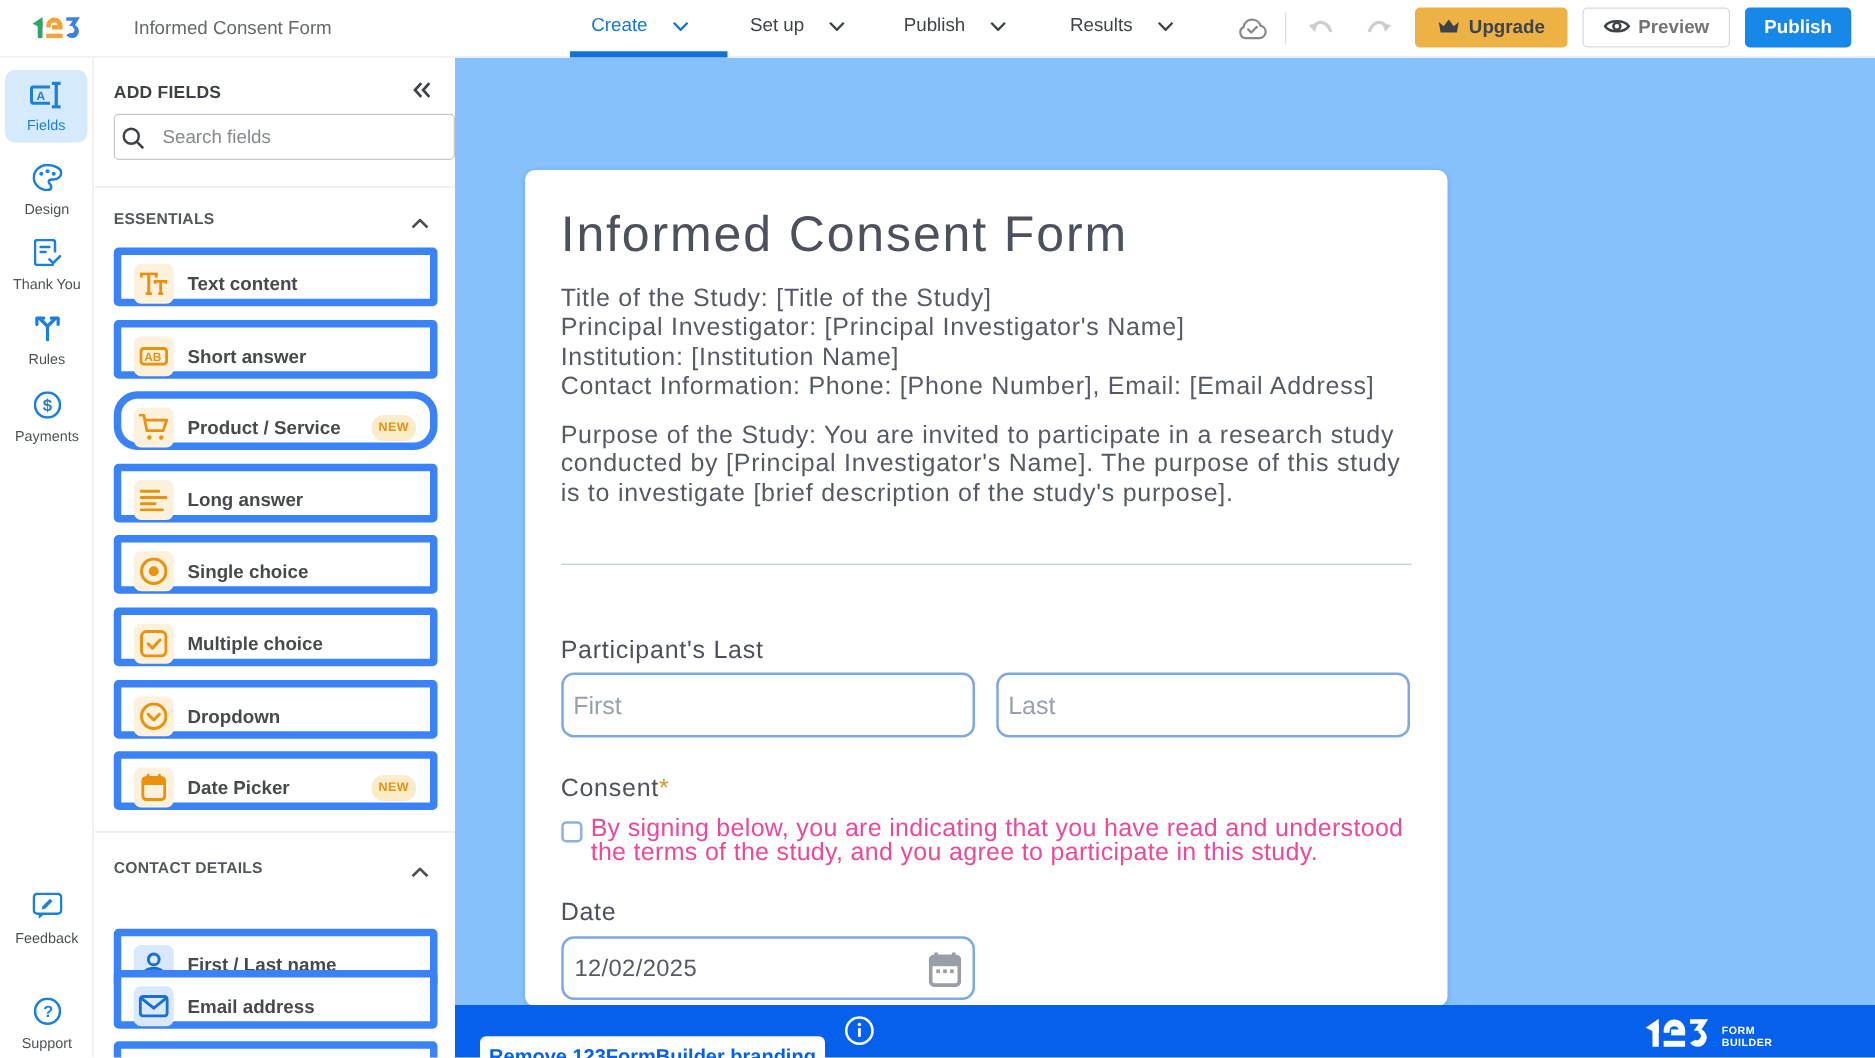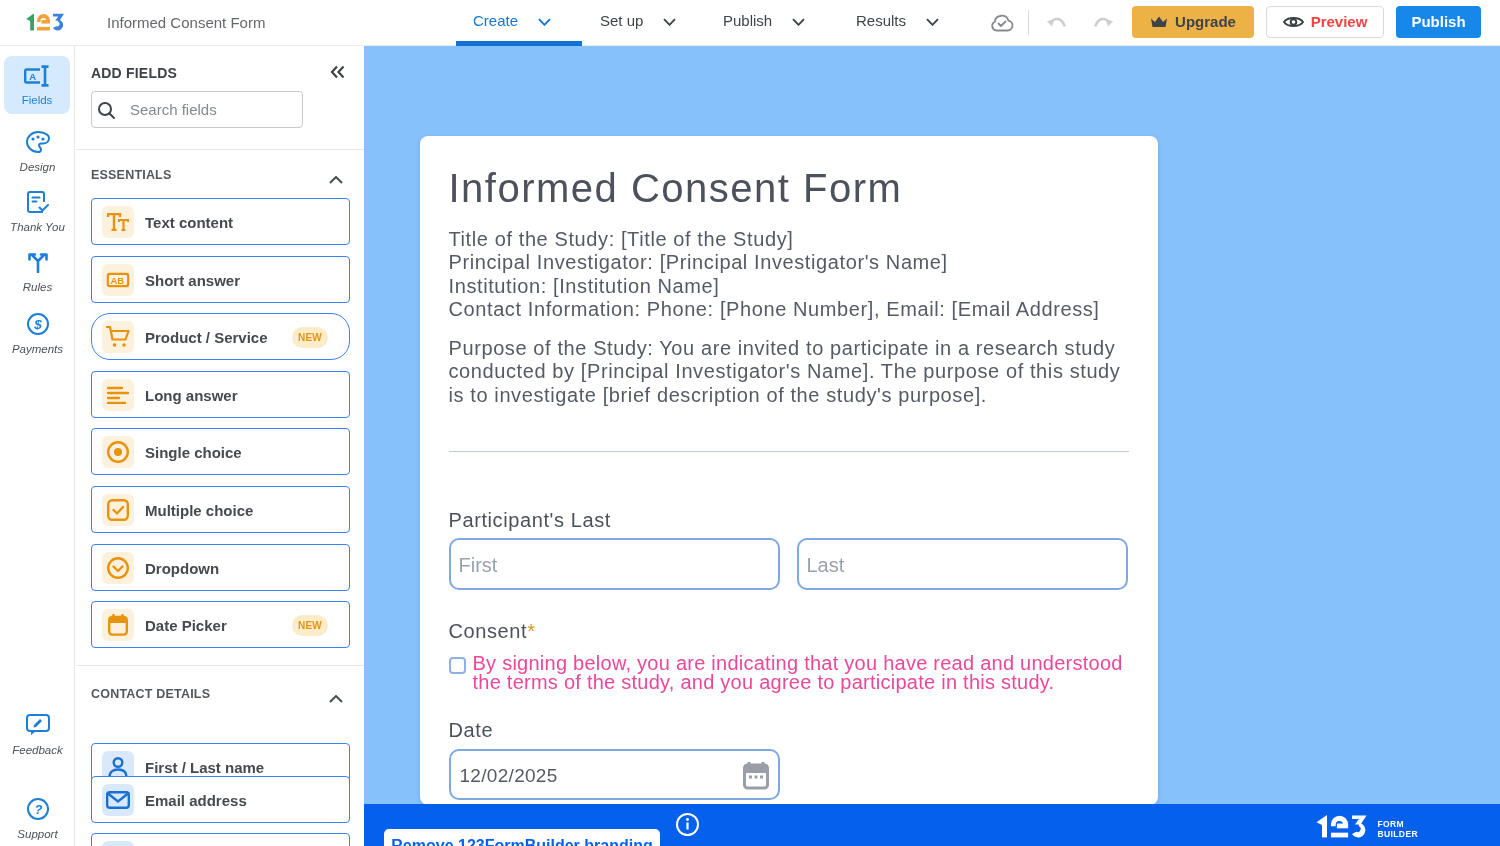--- a/index.html
+++ b/index.html
@@ -11,41 +11,41 @@
 #navtitle { position:absolute; left:107px; top:14px; font-size:15px; color:#65686c; }
 .menuitem { position:absolute; top:12px; font-size:15px; font-weight:400; color:#3f4448; }
 .menuitem .chev { margin-left:20px; }
 #create-underline { position:absolute; left:456px; top:41px; width:126px; height:5px; background:#1371d6; }
 .chev svg { vertical-align:middle; }
 #cloudicon { position:absolute; left:990px; top:13px; }
 #nav-div { position:absolute; left:1028px; top:10px; width:1px; height:25px; background:#d9dadb; }
 #undoicon { position:absolute; left:1046px; top:15px; }
 #redoicon { position:absolute; left:1092px; top:15px; }
 #btn-upgrade { position:absolute; left:1132px; top:6px; width:122px; height:32px; background:#ecb246; border-radius:4px; color:#3e4349; font-size:15px; font-weight:700; text-align:center; line-height:32px; }
-#btn-preview { position:absolute; left:1266px; top:6px; width:118px; height:32px; background:#fff; border:1px solid #d9dadb; border-radius:4px; color:#ef4444; font-size:15px; font-weight:700; text-align:center; line-height:30px; }
+#btn-preview { position:absolute; left:1266px; top:6px; width:118px; height:32px; background:#fff; border:1px solid #d9dadb; border-radius:4px; color:#737373; font-size:15px; font-weight:700; text-align:center; line-height:30px; }
 #btn-publish { position:absolute; left:1396px; top:6px; width:85px; height:32px; background:#1787e8; border-radius:4px; color:#fff; font-size:15px; font-weight:700; text-align:center; line-height:32px; }
 
 
 #rail { position:absolute; left:0; top:46px; width:75px; height:800px; background:#fff; border-right:1px solid #e8e9ea; z-index:20; }
-.railitem { position:absolute; left:0; width:75px; text-align:center;font-style:italic; }
+.railitem { position:absolute; left:0; width:75px; text-align:center; }
 .railitem .rlabel { font-size:11.5px; color:#4d5257; margin-top:4px; }
 #rail-fields { position:absolute; left:4px; top:10px; width:66px; height:58px; background:#d5eafc; border-radius:8px; text-align:center; padding-top:9px; }
 #rail-fields .rlabel { font-size:11.5px; color:#1c7fd8; font-weight:400; margin-top:3px; }
 
 
 #panel { position:absolute; left:76px; top:46px; width:288px; height:800px; background:#fff; z-index:10; overflow:hidden; }
 #addfields { position:absolute; left:15px; top:19px; font-size:14px; font-weight:700; color:#3e4246; letter-spacing:0.2px; }
 #collapse { position:absolute; left:254px; top:19px; }
-#searchbox { position:absolute; left:15px; top:45px; width:212px; height:37px; border:1px solid #c6c8ca; border-radius:4px; }
+#searchbox { position:absolute; left:15px; top:45px; width:273px; height:37px; border:1px solid #c6c8ca; border-radius:4px; }
 #searchbox .ph { position:absolute; left:38px; top:9px; font-size:15px; color:#85898e; }
 #searchbox svg { position:absolute; left:5px; top:9px; }
 .psep { position:absolute; left:0; width:288px; height:1px; background:#e7e8e9; }
 .sechead { position:absolute; left:15px; font-size:12.5px; font-weight:700; color:#54585d; letter-spacing:0.2px; }
 .secchev { position:absolute; left:253px; }
-.fcard { position:absolute; left:15px; width:259px; height:47px; border:1px solid #3b82f6; border-radius:4px; background:#fff; }
+.fcard { position:absolute; left:15px; width:259px; height:47px; border:6px solid #3b82f6; border-radius:4px; background:#fff; }
 .ftile { position:absolute; left:10px; top:7px; width:32px; height:32px; border-radius:6px; }
 .ftile.or { background:#fcf1dc; }
 .ftile.bl { background:#d9e9fb; }
 .flabel { position:absolute; left:53px; top:15px; font-size:15px; font-weight:700; color:#46494e; }
 .fnew { position:absolute; left:200px; top:13px; width:36px; height:21px; background:#fcecca; border-radius:10.5px; color:#e8920e; font-size:10px; font-weight:700; text-align:center; line-height:21px; letter-spacing:0.3px; }
 .ftile svg { position:absolute; left:50%; top:50%; transform:translate(-50%,-50%); }
 
 
 #canvas { position:absolute; left:364px; top:46px; width:1136px; height:758px; background:#86c1fc; }
 #formcard { position:absolute; left:55.5px; top:89.5px; width:738px; height:669px; background:#fff; border-radius:8px; box-shadow:0 1px 4px rgba(30,60,110,0.18); overflow:hidden; }

